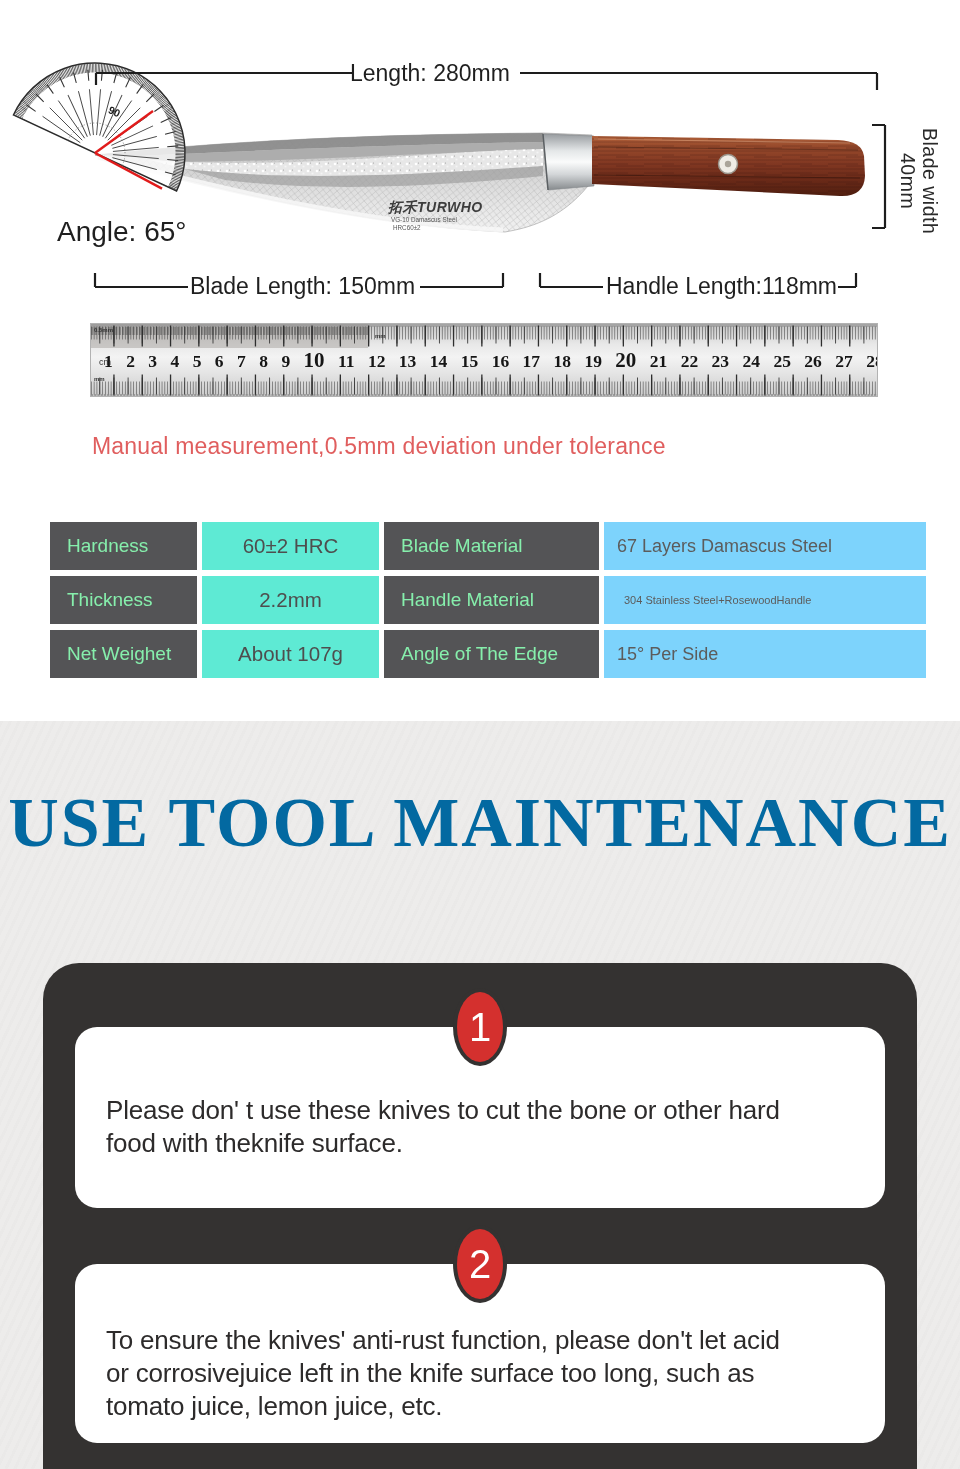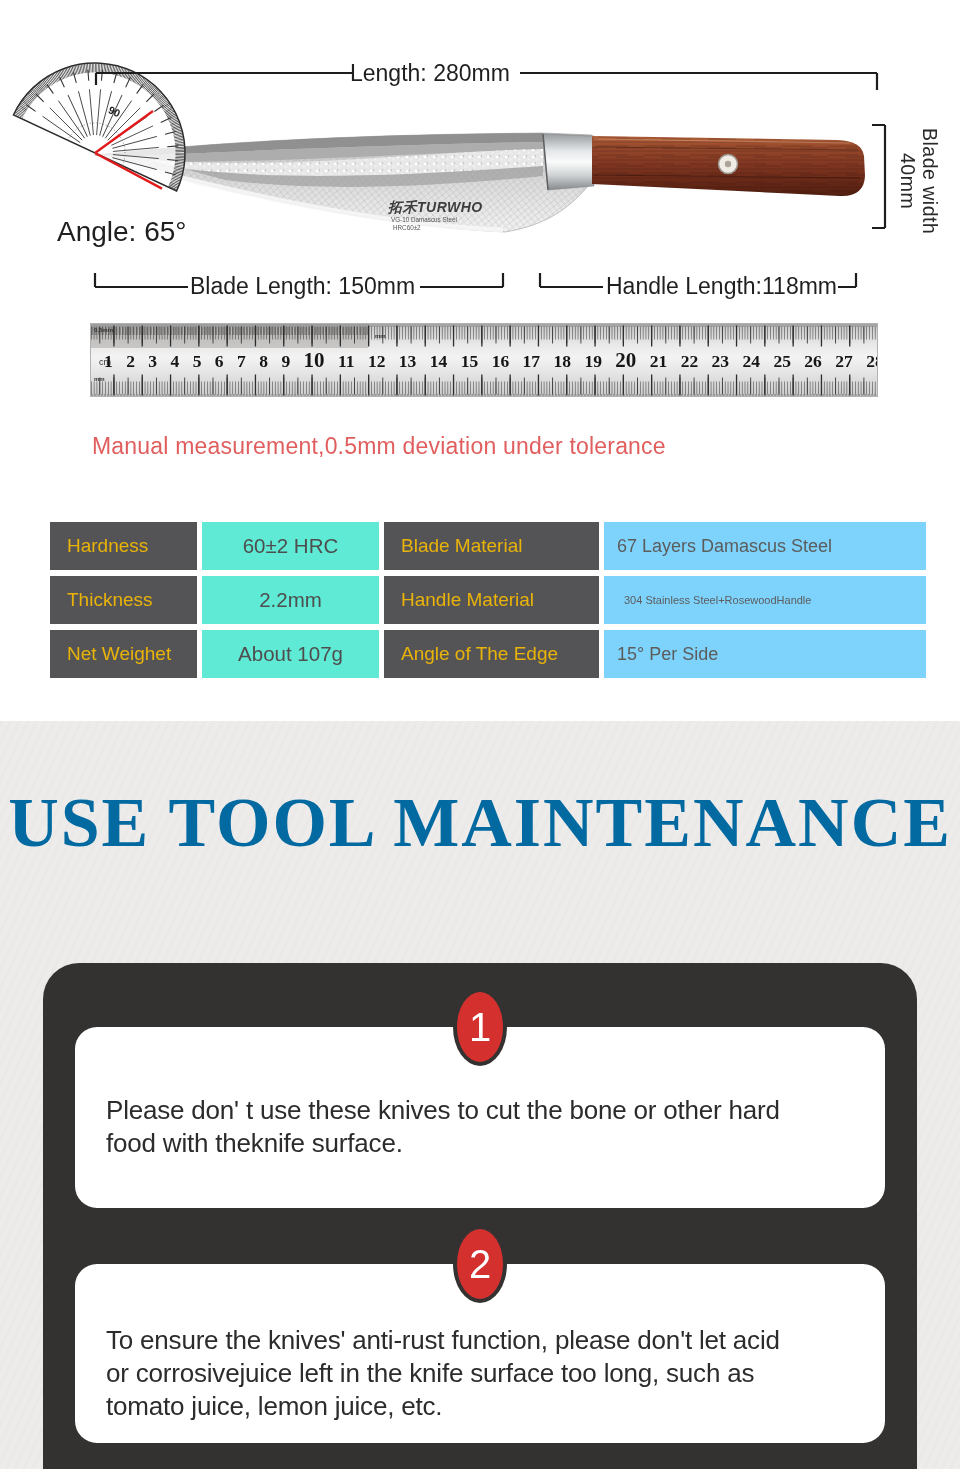--- a/index.html
+++ b/index.html
@@ -37,21 +37,21 @@
   #r-mm-bottom { left:3px; top:52px; font-size:6px; }
 
   #tolerance-note { position:absolute; left:92px; top:433px; font-size:23px;
      color:#e05e5e; letter-spacing:0.2px; }
 
   
   #specs { position:absolute; left:50px; top:522px; display:grid;
      grid-template-columns:147px 177px 215px 322px; grid-auto-rows:48px;
      column-gap:5px; row-gap:6px; }
   .cell { display:flex; align-items:center; }
-  .cell.h  { background:#545456; color:#eab308; font-size:19px; padding-left:17px; }
+  .cell.h  { background:#545456; color:#86efac; font-size:19px; padding-left:17px; }
   .cell.v1 { background:#5eead4; color:#4e4e4e; font-size:20.5px; justify-content:center; }
   .cell.v2 { background:#7dd3fc; color:#5c5c5c; font-size:18px; padding-left:13px; }
   .cell.v2.small { font-size:11px; padding-left:20px; }
 
   
   #bottom-bg { position:absolute; left:0; top:721px; width:960px; height:748px;
      background:#edeceb;
      background-image:repeating-linear-gradient(115deg, rgba(0,0,0,0.012) 0 3px, rgba(255,255,255,0.02) 3px 8px); }
   #maintenance-title { position:absolute; left:0; top:781px; width:960px;
      text-align:center; font-family:"Liberation Serif","DejaVu Serif",serif;

